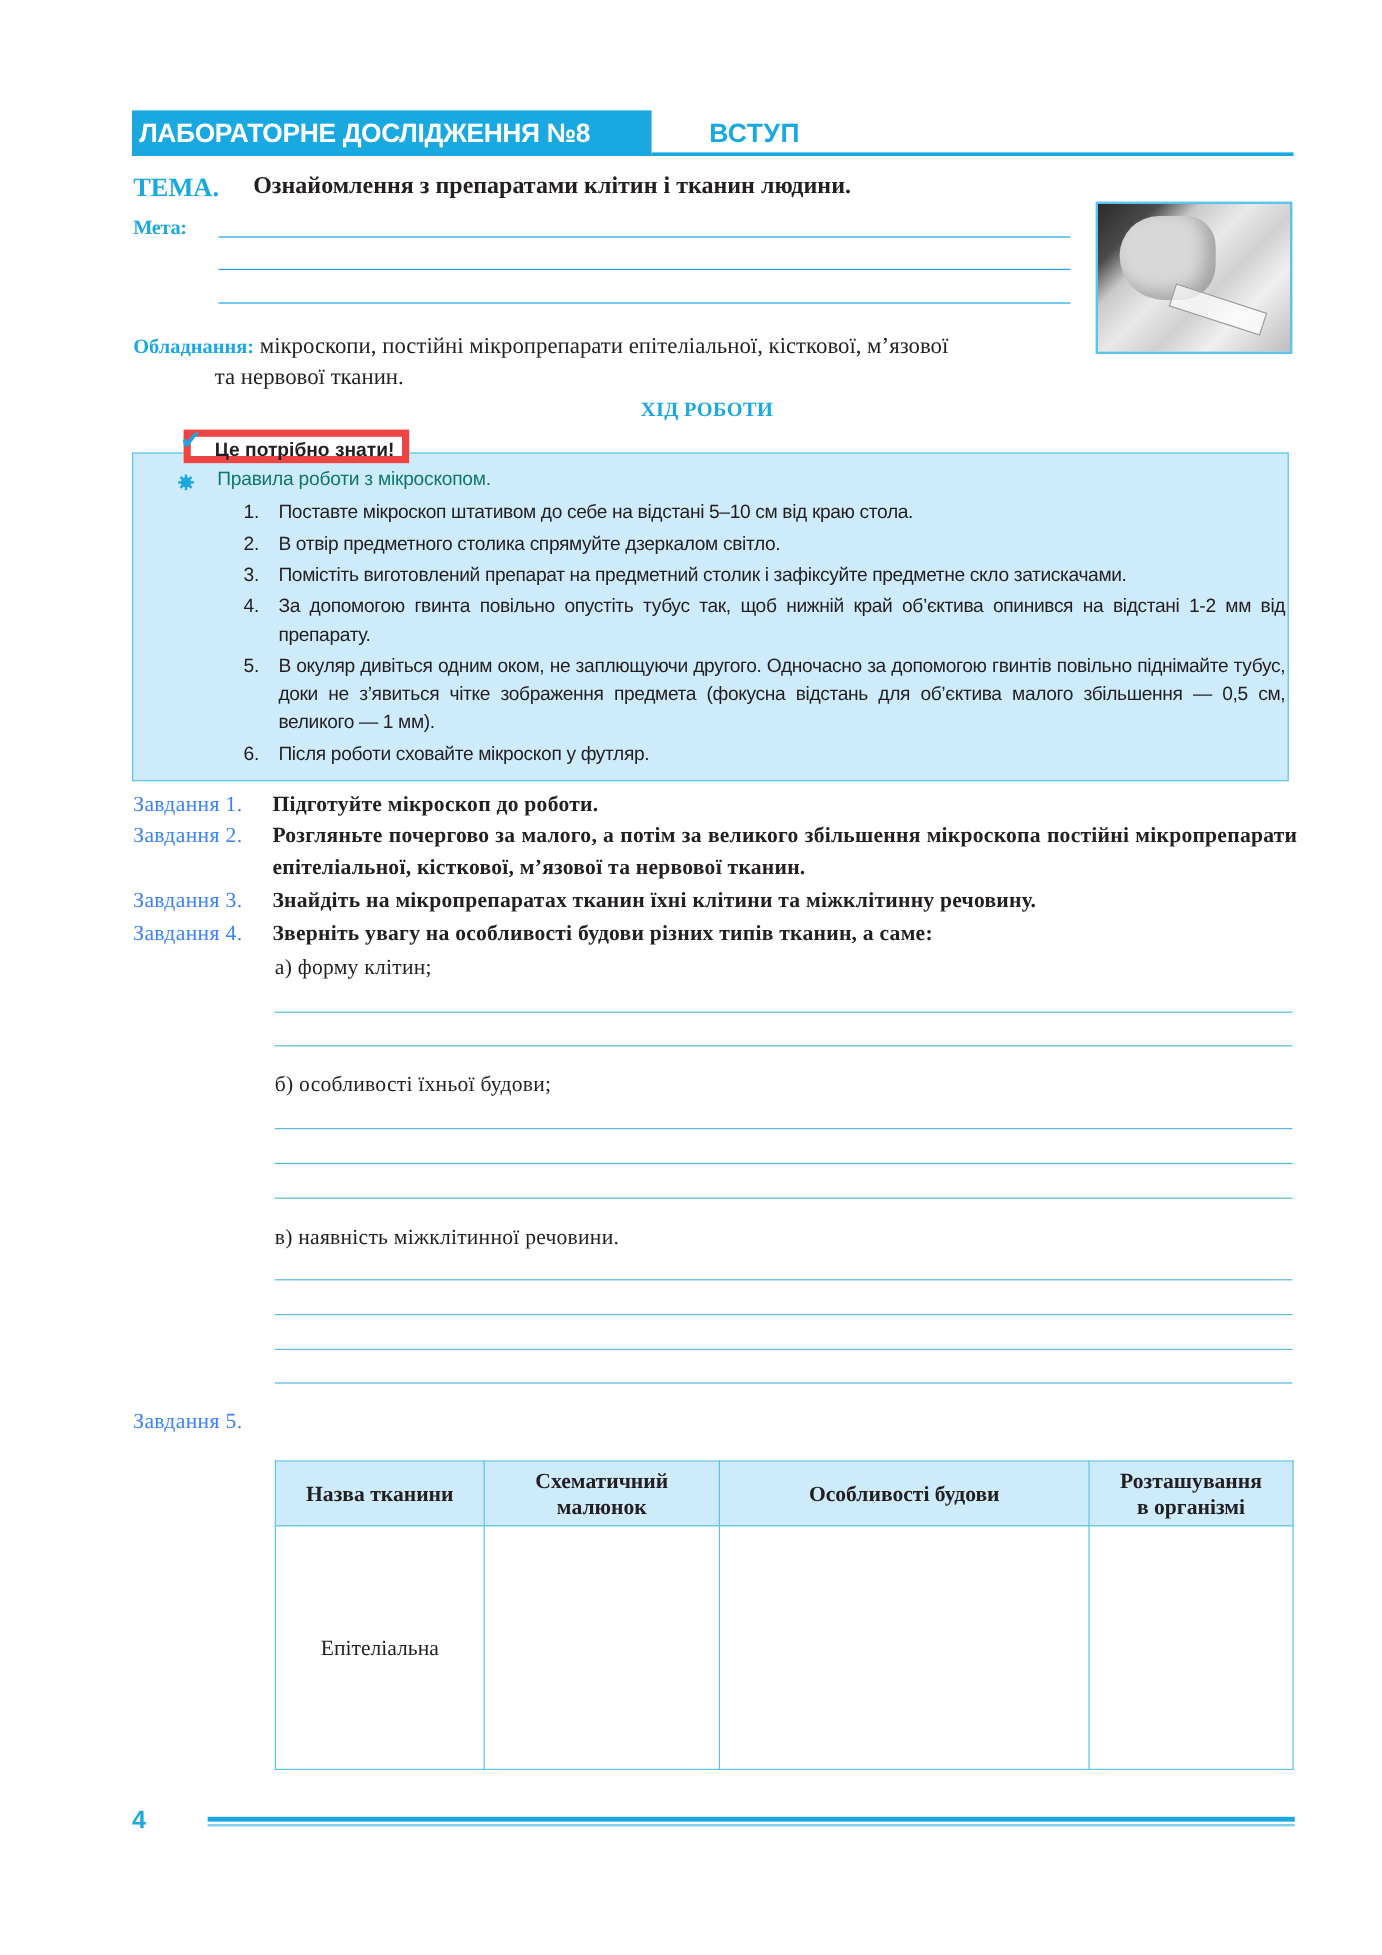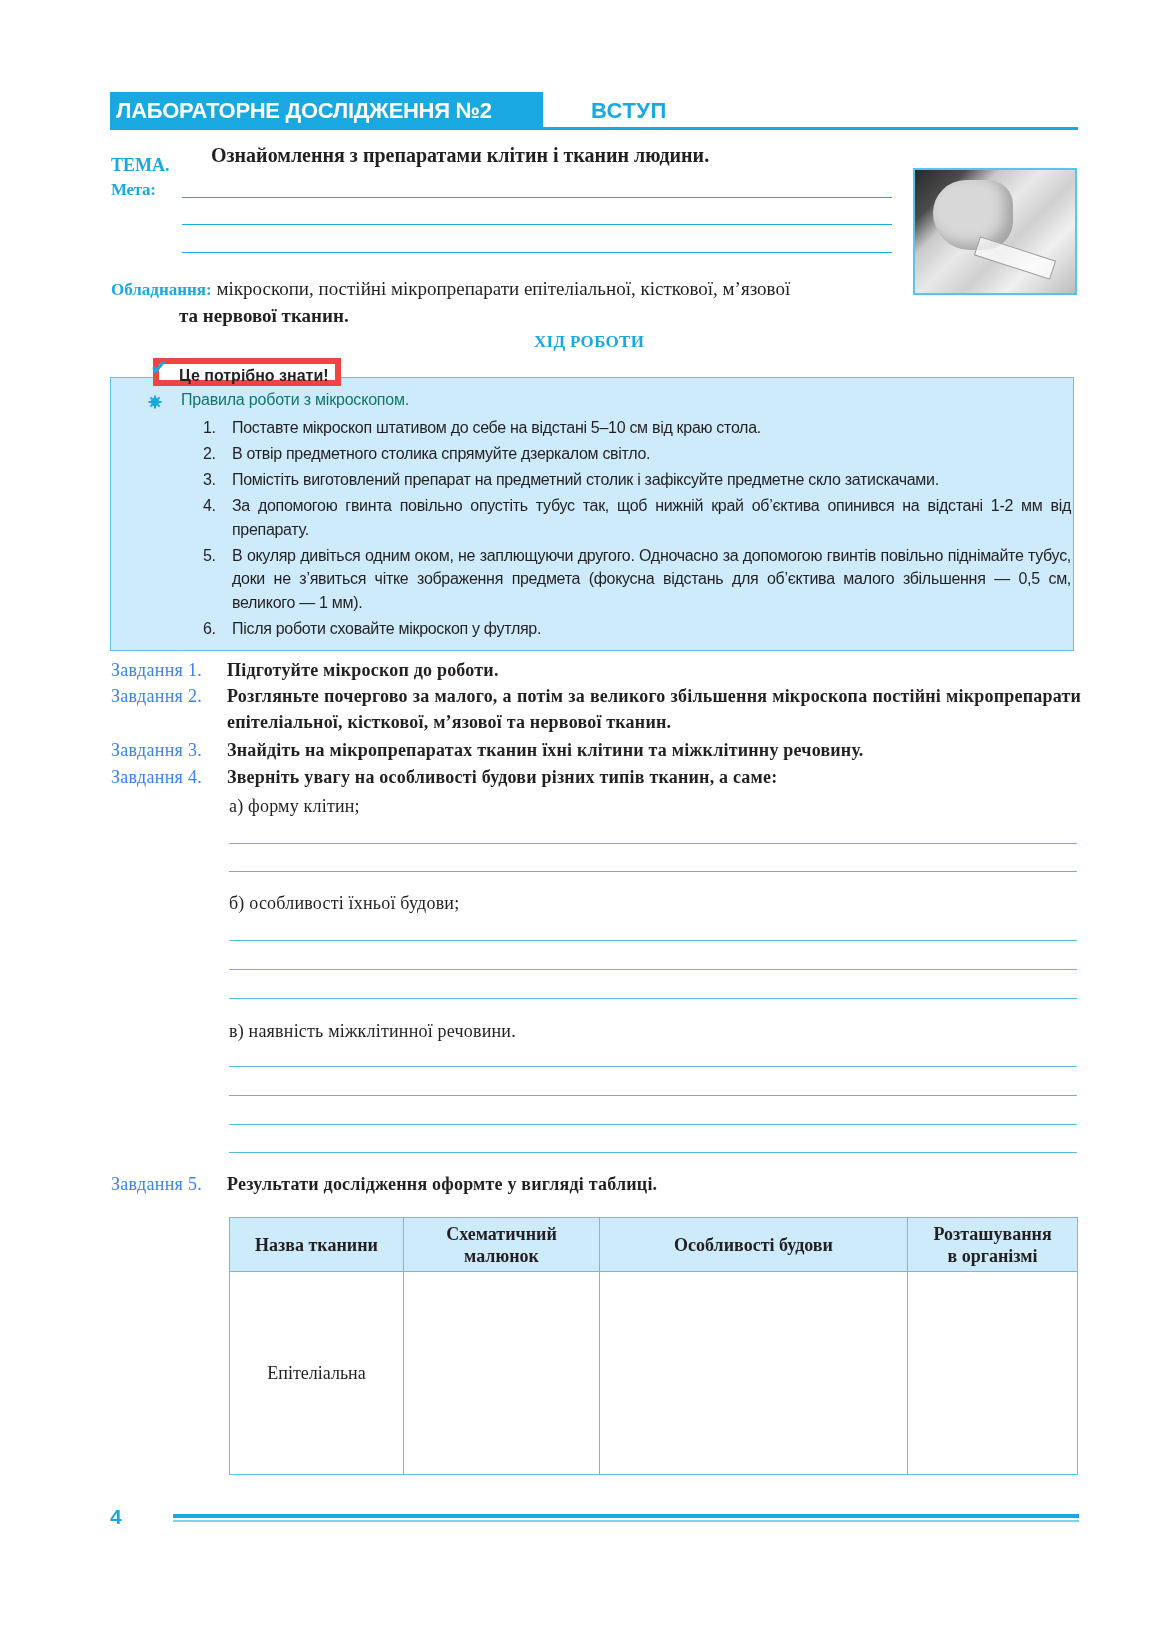--- a/index.html
+++ b/index.html
@@ -7,34 +7,34 @@
   body { position: relative; font-family: "Liberation Serif", serif; color: #231f20; overflow: hidden; }
 
   .abs { position: absolute; }
 
   
   .header-box { left: 110px; top: 92px; width: 433px; height: 38px; background: #1aa8e0; }
   .header-title { left: 116px; top: 94px; font-family: "Liberation Sans", sans-serif; font-weight: bold; font-size: 22px; color: #ffffff; letter-spacing: -0.3px; line-height: 34px; }
   .header-section { left: 567px; top: 94px; font-family: "Liberation Sans", sans-serif; font-weight: bold; font-size: 22px; color: #1aa8e0; line-height: 34px; letter-spacing: 0.5px; margin-left: 24px; }
   .header-rule { left: 543px; top: 127px; width: 535px; height: 3px; background: #1aa8e0; }
 
-  .topic-label { left: 111px; top: 155px; font-weight: bold; font-size: 18px; color: #1aa8e0; }
+  .topic-label { left: 111px; top: 143px; font-weight: bold; font-size: 22px; color: #1aa8e0; }
   .topic-text { left: 211px; top: 144px; font-weight: bold; font-size: 20px; }
 
   .goal-label { left: 111px; top: 180px; font-weight: bold; font-size: 17px; color: #1aa8e0; letter-spacing: -0.3px; }
   .goal-line { left: 182px; width: 710px; height: 0; border-bottom: 1.5px solid #1aa8e0; }
 
   .photo { left: 913px; top: 168px; width: 164px; height: 127px; border: 2px solid #5ac4ea;
            background: linear-gradient(135deg, #2a2a2a 0%, #4b4b4b 18%, #c9c9c9 30%, #e9e9e9 45%, #d0d0d0 60%, #f0f0f0 75%, #bdbdbd 100%); overflow: hidden; }
   .photo .hand { position: absolute; left: 18px; top: 10px; width: 80px; height: 70px; border-radius: 40px 30px 35px 45px; background: #d8d8d8; box-shadow: inset -8px -6px 14px rgba(0,0,0,0.25); }
   .photo .slide { position: absolute; left: 60px; top: 78px; width: 80px; height: 20px; border: 1px solid #999; background: rgba(255,255,255,0.7); transform: rotate(18deg); }
 
   .equip { left: 111px; top: 276px; width: 790px; font-size: 19px; line-height: 26px; }
   .equip .lbl { font-weight: bold; color: #1aa8e0; font-size: 17px; }
-  .equip .cont { padding-left: 68px; display: block; font-weight: bold; }
+  .equip .cont { padding-left: 68px; display: block; }
 
   .progress-heading { left: 534px; top: 332px; font-weight: bold; font-size: 17px; color: #1aa8e0; letter-spacing: 0.3px; }
 
   
   .info-box { left: 110px; top: 377px; width: 964px; height: 274px; background: #cdebfa; border: 1.5px solid #5ac4ea; }
   .info-tab { left: 153px; top: 358px; height: 28px; padding: 0 6px 0 20px; background: #ffffff; border: 6px solid #ef4444; font-family: "Liberation Sans", sans-serif; font-weight: bold; font-size: 16px; line-height: 24px; color: #231f20; }
   .info-check { left: 150px; top: 354px; font-size: 22px; color: #1aa8e0; font-family: "DejaVu Sans", sans-serif; font-weight: bold; line-height: 28px; }
   .info-bullet { left: 148px; top: 395px; width: 14px; height: 14px; }
   .info-bullet-text { left: 181px; top: 391px; font-family: "Liberation Sans", sans-serif; font-size: 16px; color: #0f766e; letter-spacing: -0.2px; }
   .rules { left: 203px; top: 416px; width: 868px; font-family: "Liberation Sans", sans-serif; font-size: 16px; color: #231f20; letter-spacing: -0.3px; }
@@ -57,21 +57,21 @@
   .results-table td { font-size: 18px; text-align: center; vertical-align: middle; }
 
   .page-num { left: 110px; top: 1505px; font-family: "Liberation Sans", sans-serif; font-weight: bold; font-size: 21px; color: #1aa8e0; }
   .footer-rule1 { left: 173px; top: 1514px; width: 906px; height: 4px; background: #1aa8e0; }
   .footer-rule2 { left: 173px; top: 1520px; width: 906px; height: 2px; background: #7fd0ee; }
 </style>
 </head>
 <body>
 
 <div class="abs header-box"></div>
-<div class="abs header-title">ЛАБОРАТОРНЕ ДОСЛІДЖЕННЯ №2</div>
+<div class="abs header-title">ЛАБОРАТОРНЕ ДОСЛІДЖЕННЯ №8</div>
 <div class="abs header-section">ВСТУП</div>
 <div class="abs header-rule"></div>
 
 <div class="abs topic-label">ТЕМА.</div>
 <div class="abs topic-text">Ознайомлення з препаратами клітин і тканин людини.</div>
 
 <div class="abs goal-label">Мета:</div>
 <div class="abs goal-line" style="top:197px"></div>
 <div class="abs goal-line" style="top:224px"></div>
 <div class="abs goal-line" style="top:252px"></div>
@@ -155,21 +155,20 @@
 <div class="abs wline" style="top:998px"></div>
 
 <div class="abs sub-label" style="top:1021px">в) наявність міжклітинної речовини.</div>
 <div class="abs wline" style="top:1066px"></div>
 <div class="abs wline" style="top:1095px"></div>
 <div class="abs wline" style="top:1124px"></div>
 <div class="abs wline" style="top:1152px"></div>
 
 <div class="abs task" style="top:1171px">
   <span class="tl">Завдання 5.</span>
-  <span class="tt">Результати дослідження оформте у вигляді таблиці.</span>
 </div>
 
 <table class="abs results-table">
   <colgroup>
     <col style="width:174px">
     <col style="width:196px">
     <col style="width:308px">
     <col style="width:170px">
   </colgroup>
   <thead>

